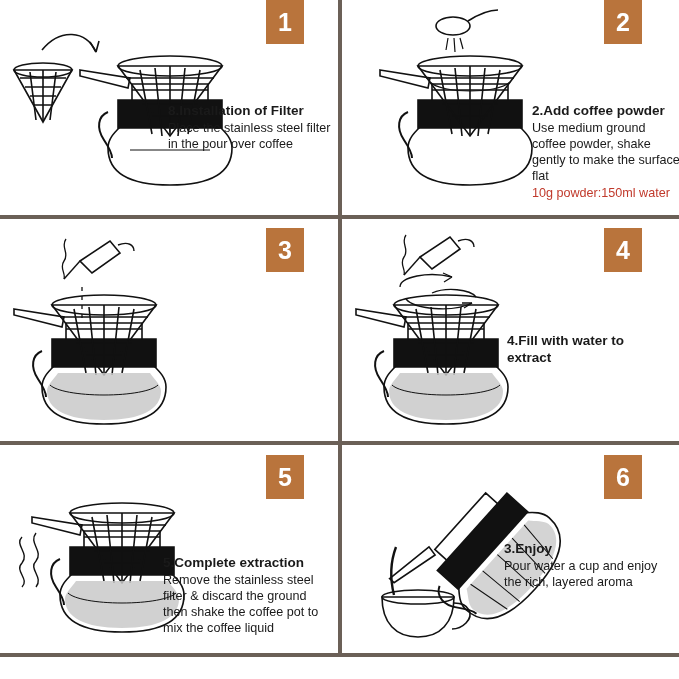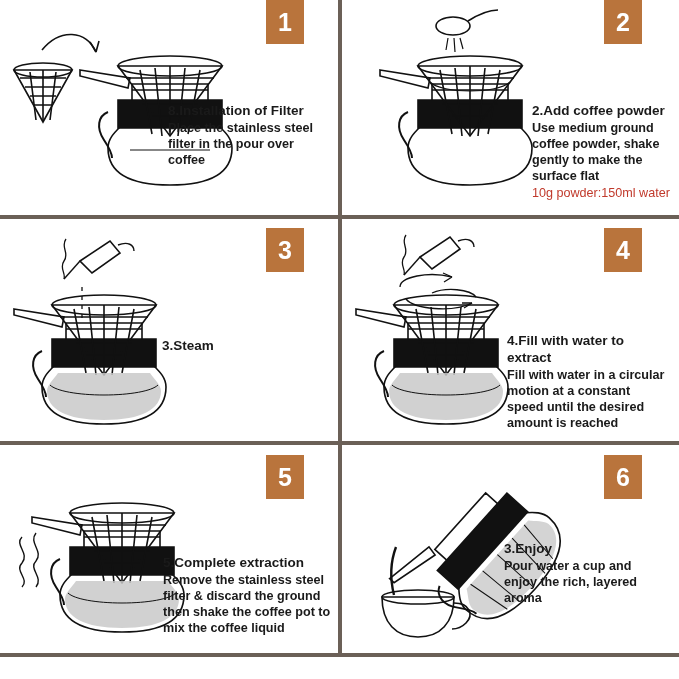--- a/index.html
+++ b/index.html
@@ -25,21 +25,21 @@
     background:#b9743c;
     color:#ffffff;
     font-size:25px;
     font-weight:bold;
     display:flex;align-items:center;justify-content:center;
     line-height:1;
   }
 
   .txt{position:absolute;box-sizing:border-box;}
   .title{font-size:13.5px;font-weight:bold;color:#1a1a1a;margin:0 0 1px 0;line-height:1.25;}
-  .body{font-size:12.6px;color:#1a1a1a;line-height:1.27;font-weight:bold;}
+  .body{font-size:12.6px;color:#1a1a1a;line-height:1.27;}
   .note{font-size:12.6px;color:#c0392b;line-height:1.27;margin-top:1px;}
 
   .art{position:absolute;}
   svg{display:block;overflow:visible;}
 </style>
 </head>
 <body>
 
 <div class="sheet">
 
@@ -148,21 +148,20 @@
           <path d="M60,98 L148,98 M66,110 L142,110 M76,124 L132,124 M86,136 L122,136"></path>
           <path d="M74,90 L86,154 M89,88 L96,156 M104,86 L104,156 M119,88 L112,156 M134,90 L122,154"></path>
 
           <path d="M47,172 C47,190 66,201 104,201 C142,201 161,190 161,172 C161,166 154,160 150,154 L58,154 C54,160 47,166 47,172 Z" fill="#c9c9c9" stroke="none" opacity="0.85"></path>
           <path d="M50,166 C56,172 78,176 104,176 C130,176 152,172 158,166" stroke-width="1"></path>
         </g>
       </svg>
     </div>
 
     <div class="txt" style="left:162px;top:119px;width:165px;">
-      <div class="title">3.Steam</div>
     </div>
   </div>
 
   <div class="cell" style="left:342px;top:219px;width:337px;height:222px;">
     <div class="badge" style="left:262px;top:9px;">4</div>
 
     <div class="art" style="left:0;top:0;">
       <svg width="337" height="222" viewBox="0 0 337 222">
         <g fill="none" stroke="#111" stroke-width="1.6">
 
@@ -189,21 +188,20 @@
           <path d="M74,90 L86,154 M89,88 L96,156 M104,86 L104,156 M119,88 L112,156 M134,90 L122,154"></path>
 
           <path d="M47,172 C47,190 66,201 104,201 C142,201 161,190 161,172 C161,166 154,160 150,154 L58,154 C54,160 47,166 47,172 Z" fill="#c9c9c9" stroke="none" opacity="0.85"></path>
           <path d="M50,166 C56,172 78,176 104,176 C130,176 152,172 158,166" stroke-width="1"></path>
         </g>
       </svg>
     </div>
 
     <div class="txt" style="left:165px;top:114px;width:160px;">
       <div class="title">4.Fill with water to extract</div>
-      <div class="body">Fill with water in a circular motion at a constant speed until the desired amount is reached</div>
     </div>
   </div>
 
   <div class="cell" style="left:0;top:445px;width:338px;height:208px;">
     <div class="badge" style="left:266px;top:10px;">5</div>
 
     <div class="art" style="left:0;top:0;">
       <svg width="338" height="208" viewBox="0 0 338 208">
         <g fill="none" stroke="#111" stroke-width="1.6">
 

